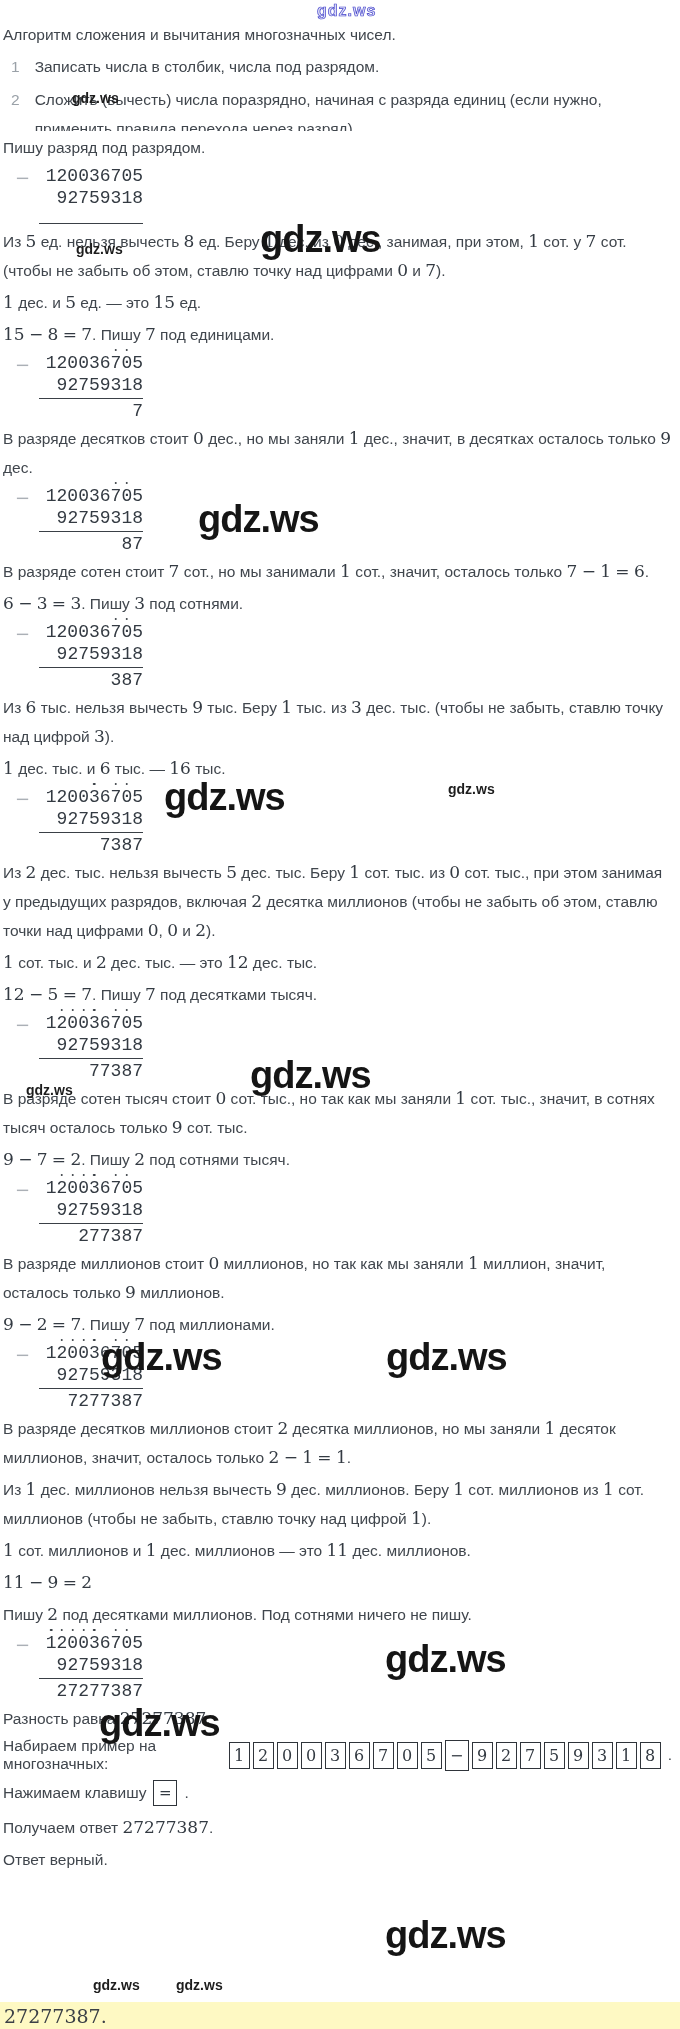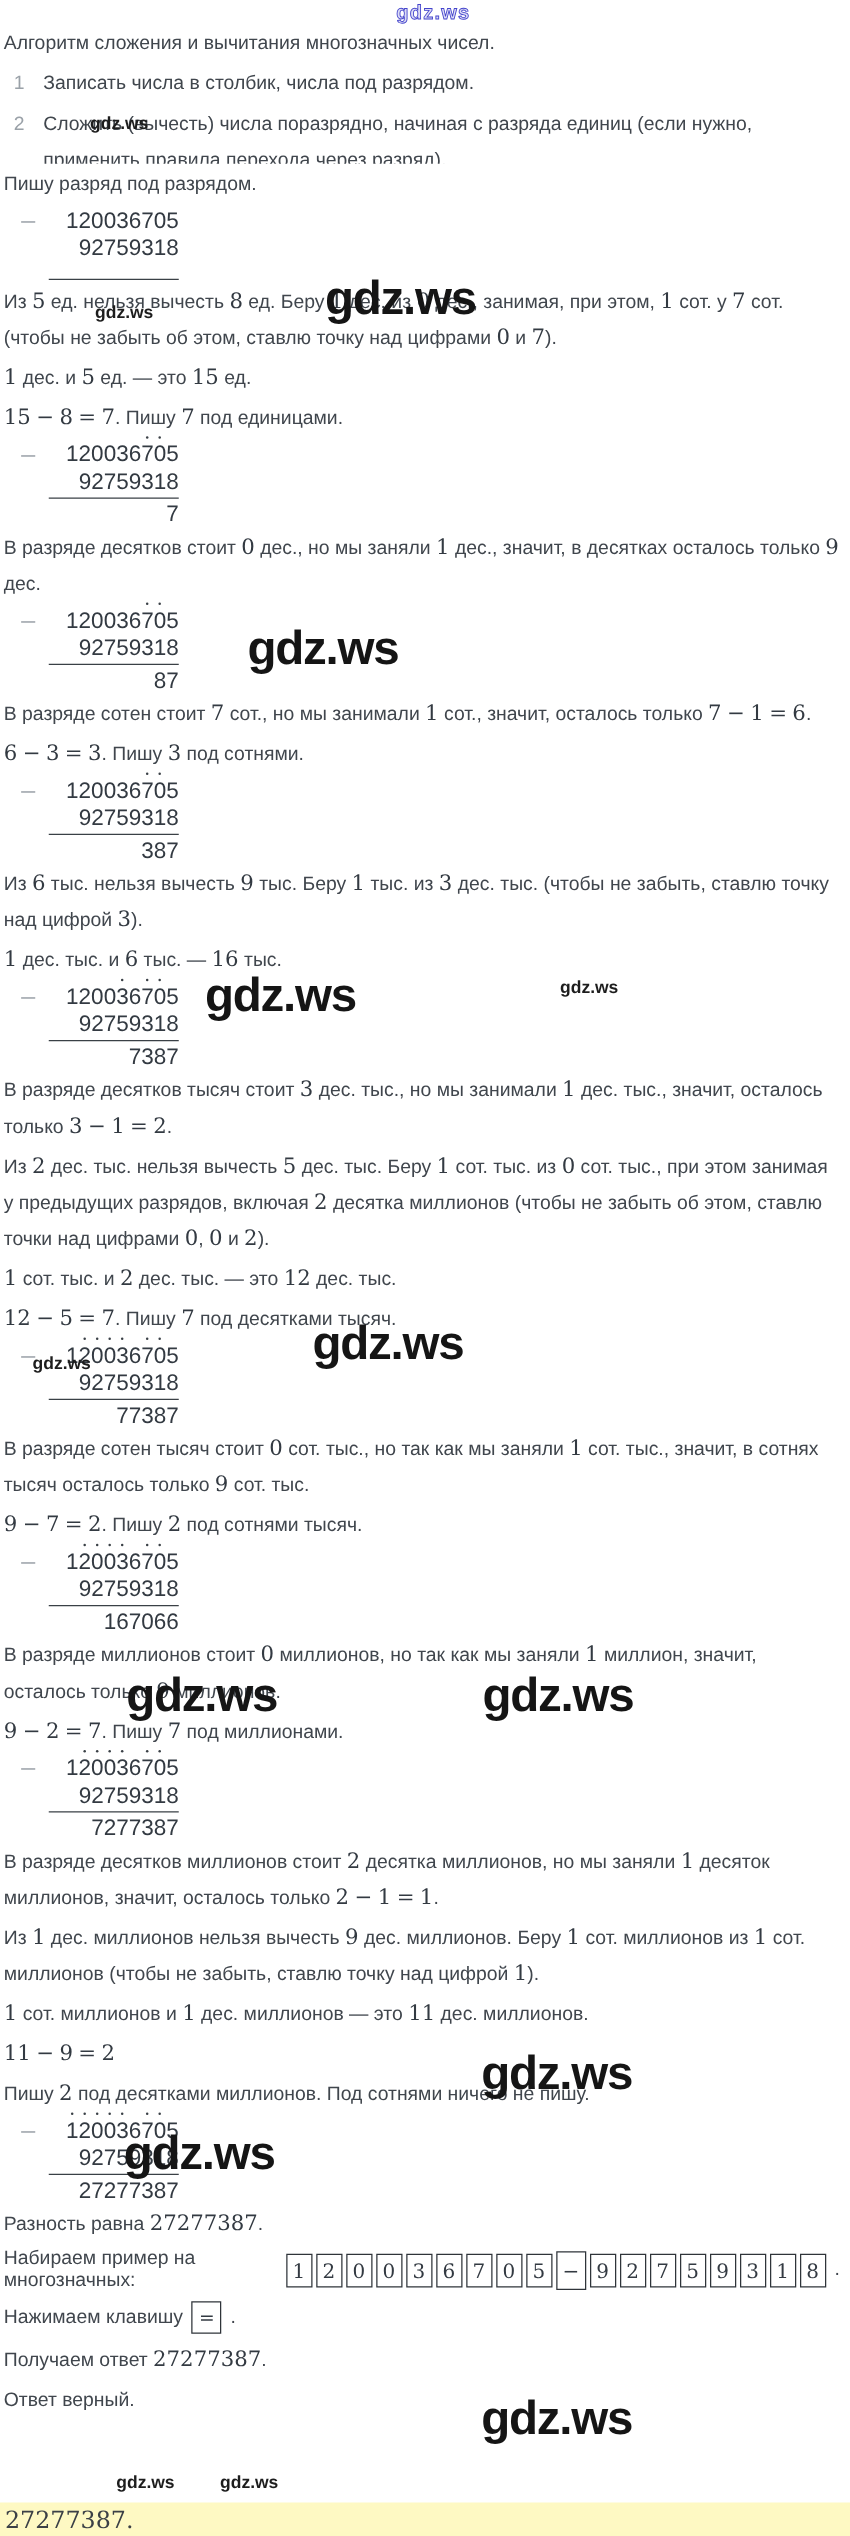--- a/index.html
+++ b/index.html
@@ -14,21 +14,21 @@
   .p { font-size: 15.5px; line-height: 29px; margin: 0 0 3px; }
   .steps { list-style: none; margin-bottom: 2px; }
   .steps li { display: flex; gap: 15px; font-size: 15.5px; line-height: 29px; margin-bottom: 4px; padding-left: 8px; }
   .steps li:last-child { max-height: 46px; overflow: hidden; margin-bottom: 0; }
   .sn { color: #9aa1a8; flex: 0 0 auto; }
   .mnum { font-family: "DejaVu Serif", serif; font-size: 17px; color: #333a42; }
   
   .sub { display: flex; align-items: flex-start; padding-left: 12px; margin: 2px 0 2px; }
   .sminus { color: #abb0b6; font-family: "DejaVu Serif", serif; font-size: 18px; line-height: 26px; width: 24px; flex: 0 0 auto; }
   .scol { display: flex; flex-direction: column; align-items: flex-end; }
-  .srow { font-family: Liberation Sans, sans-serif; font-size: 18px; line-height: 22px; color: #333a42; white-space: pre; }
+  .srow { font-family: Liberation Mono, monospace; font-size: 18px; line-height: 22px; color: #333a42; white-space: pre; }
   .rule { width: 104px; border-top: 1.7px solid #3a4046; margin: 2px 0 1px; }
   .rule-first { margin-top: 14px; }
   .dg { position: relative; display: inline-block; }
   .dg.dotted::before { content: ''; position: absolute; top: -3.5px; left: 50%; transform: translateX(-50%);
     width: 2.5px; height: 2.5px; border-radius: 50%; background: #3a4046; }
   
   .calcrow { display: flex; align-items: center; gap: 7px; margin: 4px 0 7px; font-size: 15.5px; }
   .keys { display: flex; align-items: center; gap: 3px; }
   .key { width: 21px; height: 27px; border: 1.5px solid #2f343a; display: flex; align-items: center; justify-content: center;
     font-family: "DejaVu Serif", serif; font-size: 16px; color: #333a42; background: #fff; }
@@ -109,42 +109,41 @@
   <p class="p rich"><span class="mnum">1</span> дес. тыс. и <span class="mnum">6</span> тыс. — <span class="mnum">16</span> тыс.</p>
   <div class="sub">
       <span class="sminus">−</span>
       <div class="scol">
         <div class="srow"><span class="dg">1</span><span class="dg">2</span><span class="dg">0</span><span class="dg">0</span><span class="dg dotted">3</span><span class="dg">6</span><span class="dg dotted">7</span><span class="dg dotted">0</span><span class="dg">5</span></div>
         <div class="srow">92759318</div>
         <div class="rule"></div>
         <div class="srow">7387</div>
       </div>
     </div>
-  <p class="p rich">В разряде десятков тысяч стоит <span class="mnum">3</span> дес. тыс., но мы занимали <span class="mnum">1</span> дес. тыс., значит, осталось только <span class="mnum">3</span> <span class="mnum">−</span> <span class="mnum">1</span> <span class="mnum">=</span> <span class="mnum">2</span>.</p>
   <p class="p rich">Из <span class="mnum">2</span> дес. тыс. нельзя вычесть <span class="mnum">5</span> дес. тыс. Беру <span class="mnum">1</span> сот. тыс. из <span class="mnum">0</span> сот. тыс., при этом занимая у предыдущих разрядов, включая <span class="mnum">2</span> десятка миллионов (чтобы не забыть об этом, ставлю точки над цифрами <span class="mnum">0</span>, <span class="mnum">0</span> и <span class="mnum">2</span>).</p>
   <p class="p rich"><span class="mnum">1</span> сот. тыс. и <span class="mnum">2</span> дес. тыс. — это <span class="mnum">12</span> дес. тыс.</p>
   <p class="p rich"><span class="mnum">12</span> <span class="mnum">−</span> <span class="mnum">5</span> <span class="mnum">=</span> <span class="mnum">7</span>. Пишу <span class="mnum">7</span> под десятками тысяч.</p>
   <div class="sub">
       <span class="sminus">−</span>
       <div class="scol">
         <div class="srow"><span class="dg">1</span><span class="dg dotted">2</span><span class="dg dotted">0</span><span class="dg dotted">0</span><span class="dg dotted">3</span><span class="dg">6</span><span class="dg dotted">7</span><span class="dg dotted">0</span><span class="dg">5</span></div>
         <div class="srow">92759318</div>
         <div class="rule"></div>
         <div class="srow">77387</div>
       </div>
     </div>
   <p class="p rich">В разряде сотен тысяч стоит <span class="mnum">0</span> сот. тыс., но так как мы заняли <span class="mnum">1</span> сот. тыс., значит, в сотнях тысяч осталось только <span class="mnum">9</span> сот. тыс.</p>
   <p class="p rich"><span class="mnum">9</span> <span class="mnum">−</span> <span class="mnum">7</span> <span class="mnum">=</span> <span class="mnum">2</span>. Пишу <span class="mnum">2</span> под сотнями тысяч.</p>
   <div class="sub">
       <span class="sminus">−</span>
       <div class="scol">
         <div class="srow"><span class="dg">1</span><span class="dg dotted">2</span><span class="dg dotted">0</span><span class="dg dotted">0</span><span class="dg dotted">3</span><span class="dg">6</span><span class="dg dotted">7</span><span class="dg dotted">0</span><span class="dg">5</span></div>
         <div class="srow">92759318</div>
         <div class="rule"></div>
-        <div class="srow">167066</div>
+        <div class="srow">277387</div>
       </div>
     </div>
   <p class="p rich">В разряде миллионов стоит <span class="mnum">0</span> миллионов, но так как мы заняли <span class="mnum">1</span> миллион, значит, осталось только <span class="mnum">9</span> миллионов.</p>
   <p class="p rich"><span class="mnum">9</span> <span class="mnum">−</span> <span class="mnum">2</span> <span class="mnum">=</span> <span class="mnum">7</span>. Пишу <span class="mnum">7</span> под миллионами.</p>
   <div class="sub">
       <span class="sminus">−</span>
       <div class="scol">
         <div class="srow"><span class="dg">1</span><span class="dg dotted">2</span><span class="dg dotted">0</span><span class="dg dotted">0</span><span class="dg dotted">3</span><span class="dg">6</span><span class="dg dotted">7</span><span class="dg dotted">0</span><span class="dg">5</span></div>
         <div class="srow">92759318</div>
         <div class="rule"></div>

